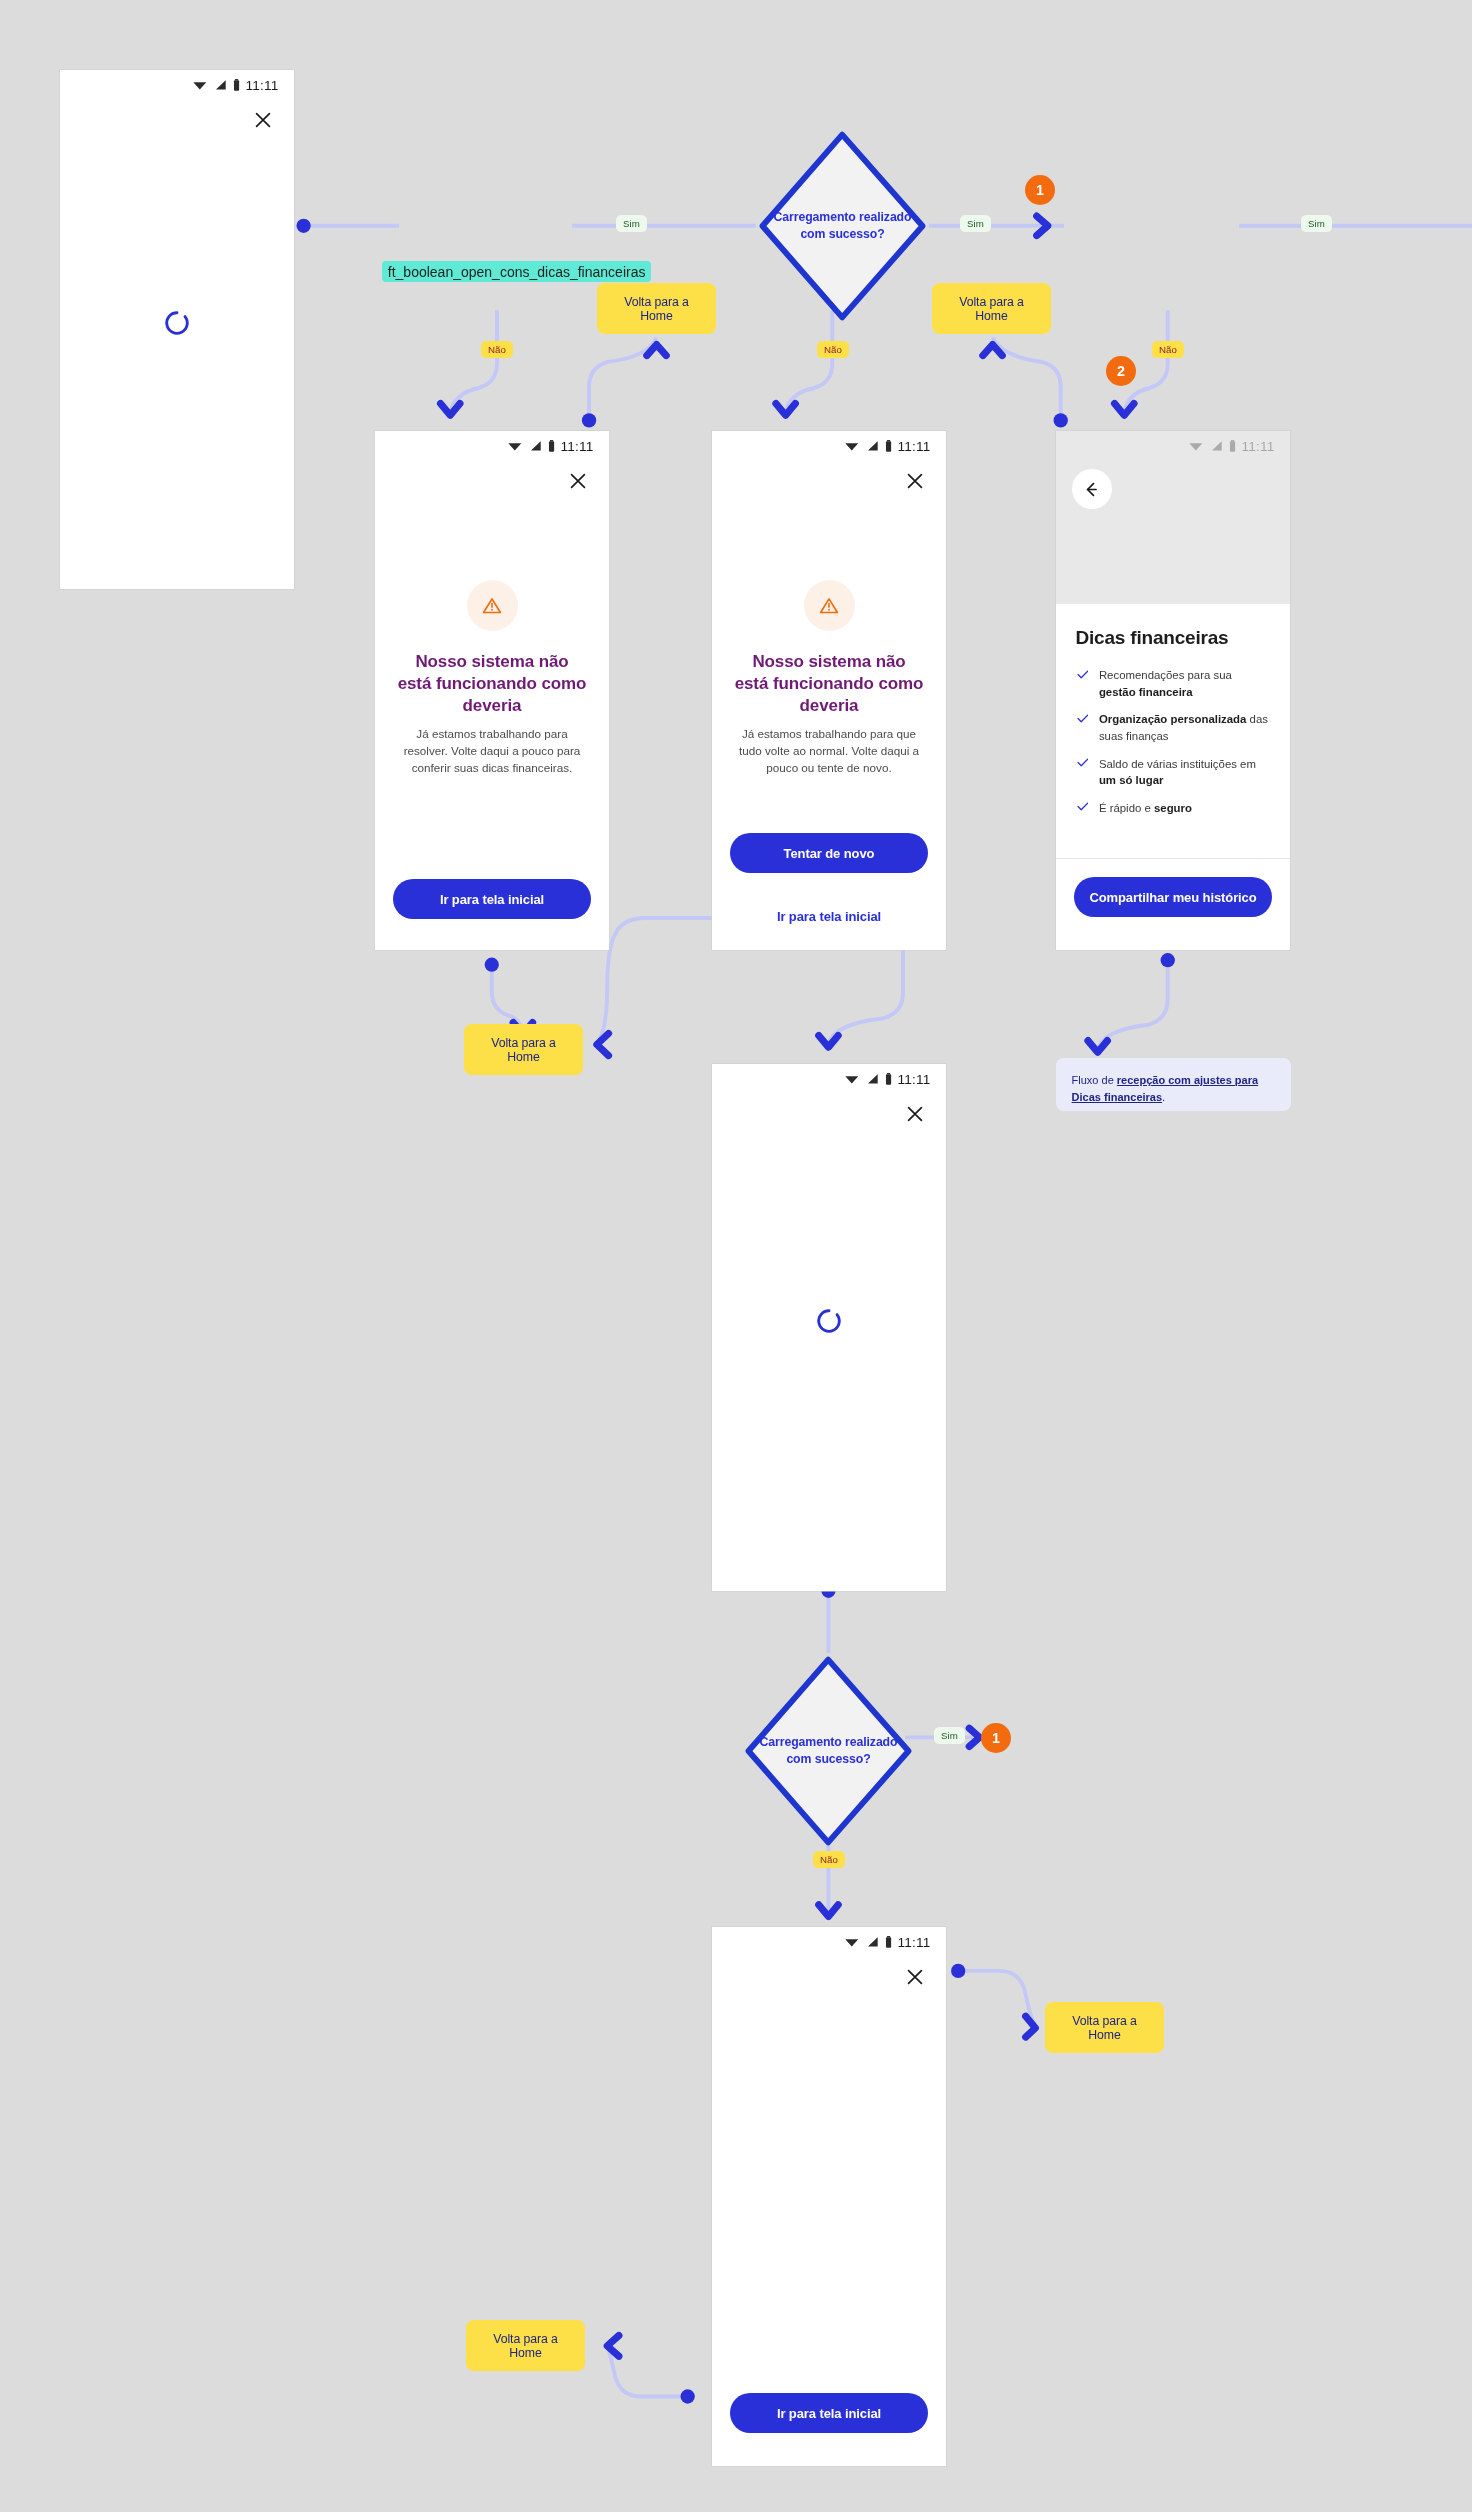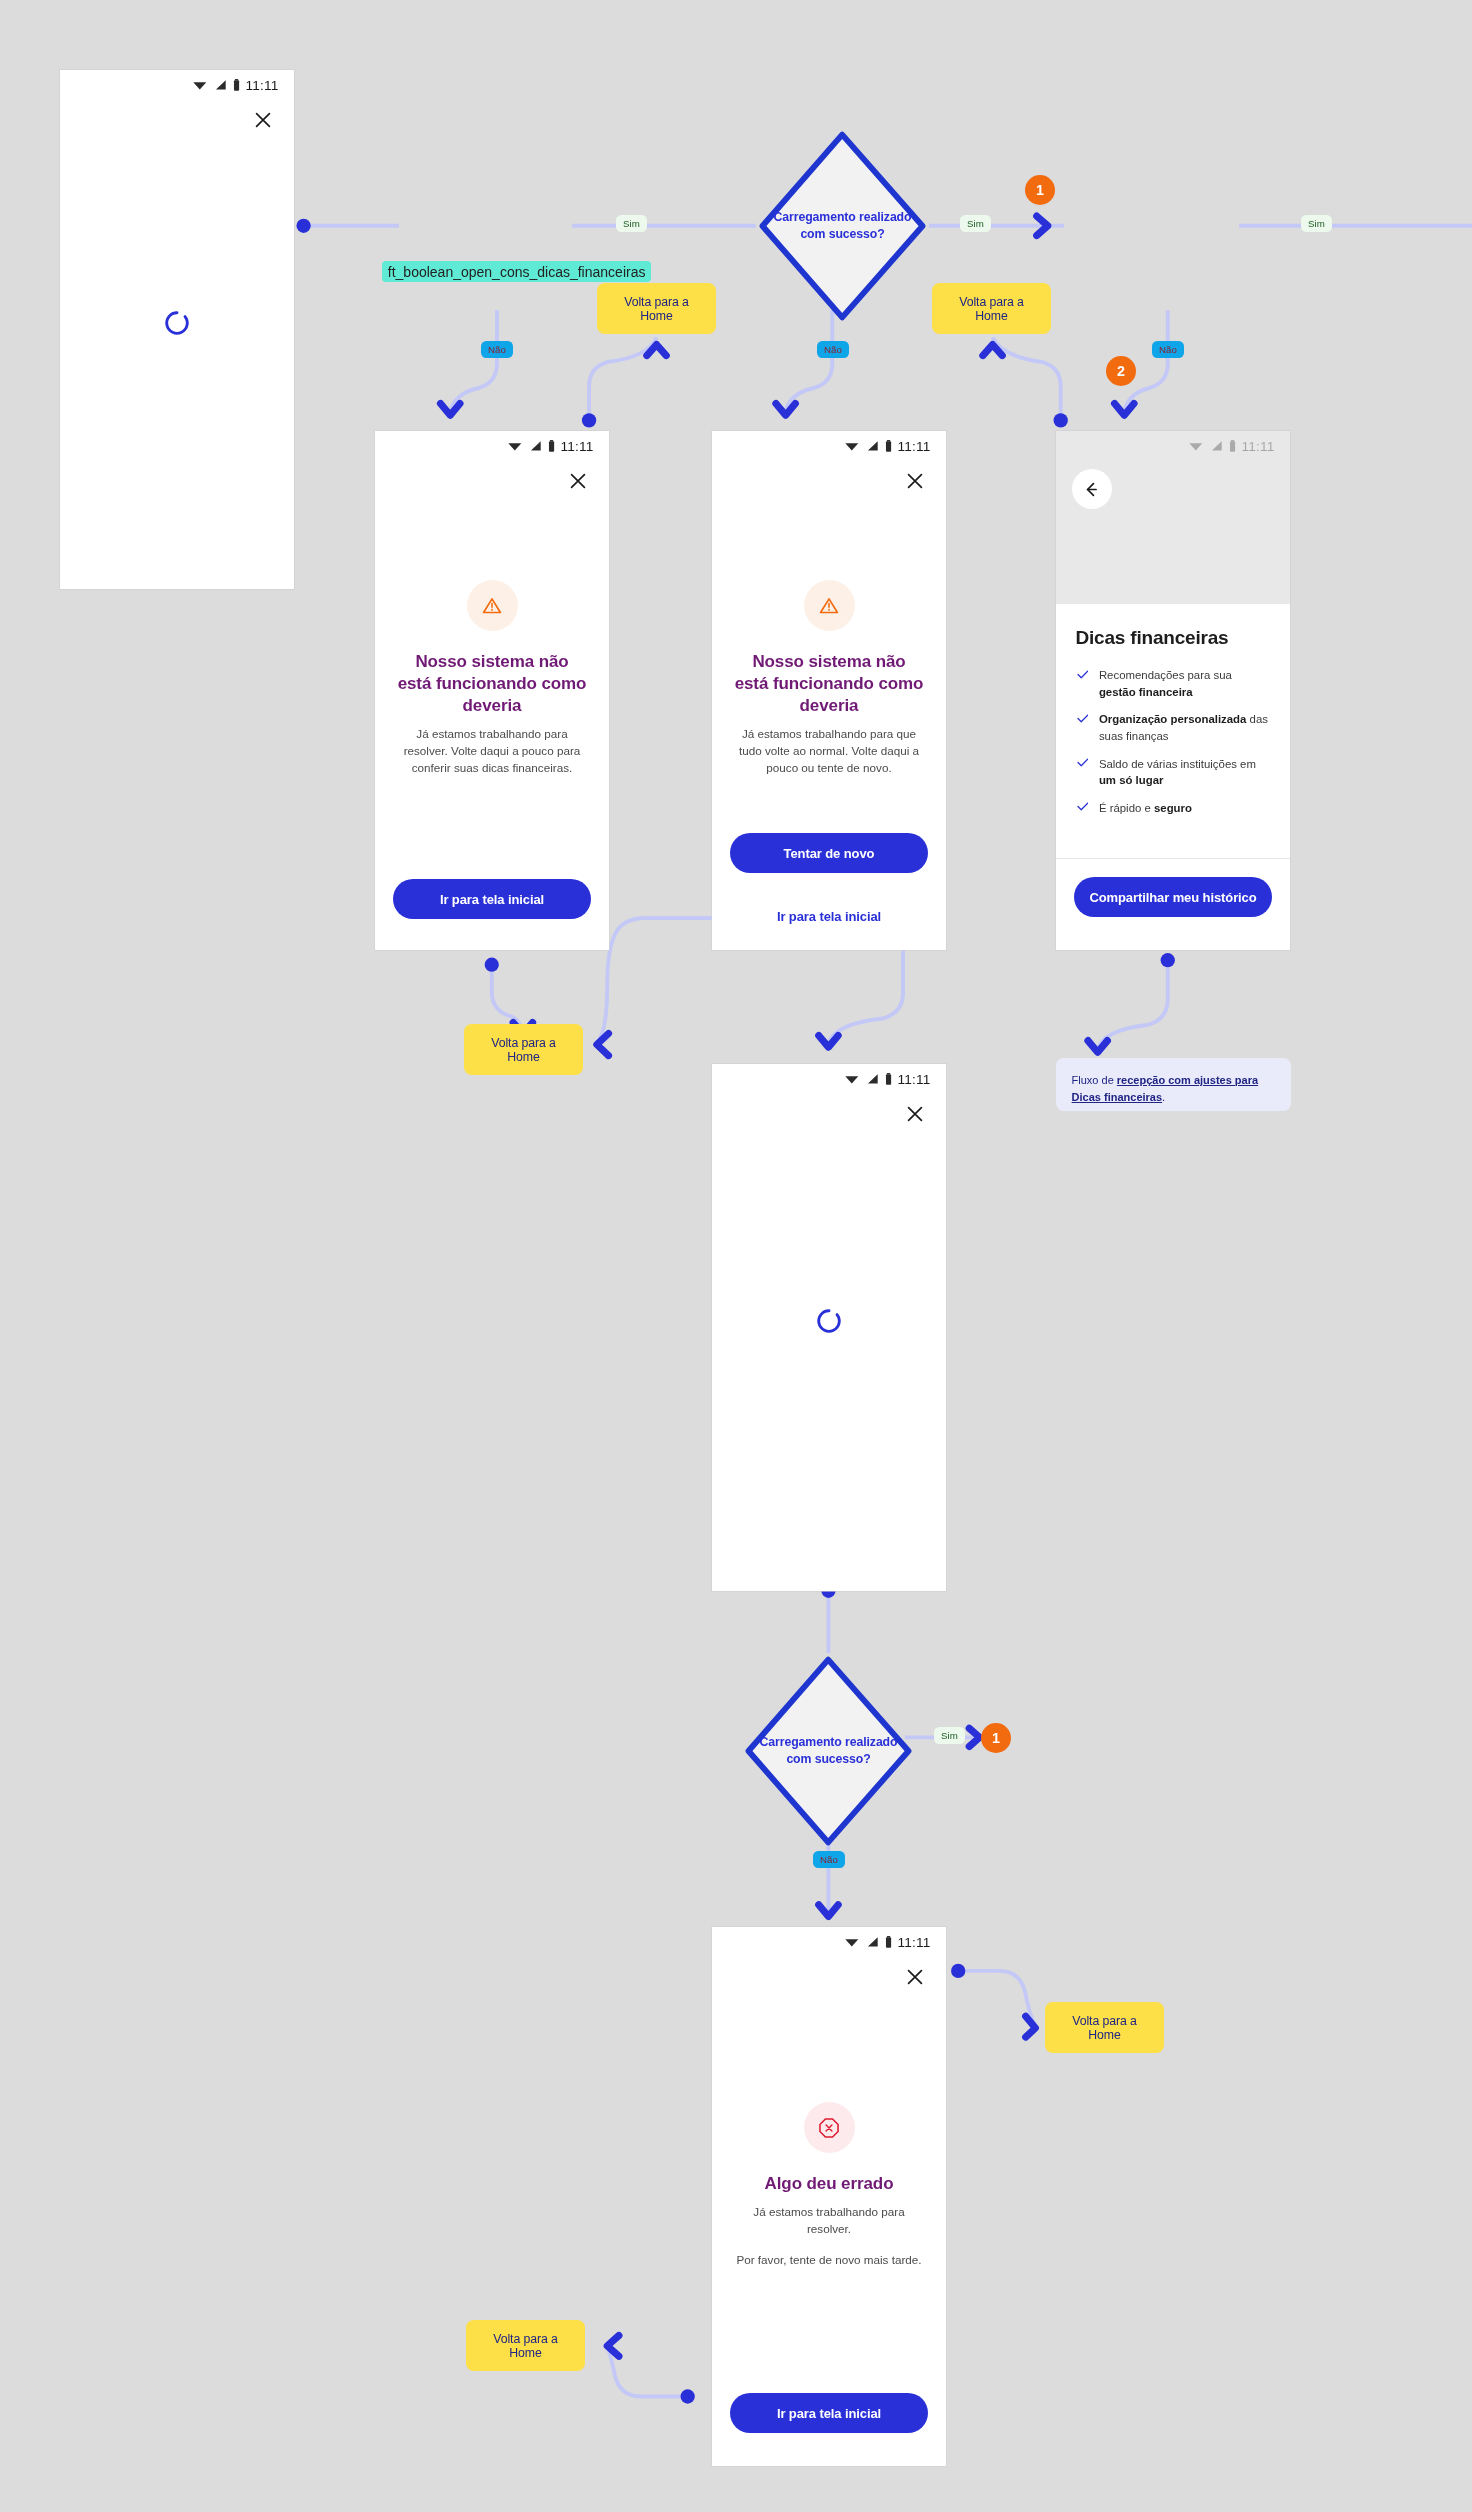--- a/index.html
+++ b/index.html
@@ -96,21 +96,21 @@
     position:absolute;background:#eaebfa;border-radius:7.8px;
     color:#1f2485;font-size:11px;line-height:1.5;padding:14.3px 15.6px;
     box-sizing:border-box;
   }
   .notebox u{font-weight:bold;}
   .edgelabel{
     position:absolute;border-radius:5.2px;font-size:9.7px;padding:3.2px 7.1px;
     box-sizing:border-box;white-space:nowrap;
   }
   .edgelabel.sim{background:#edf9ed;color:#1e5c26;}
-  .edgelabel.nao{background:#0ea5e9;color:#8e1f2c;}
+  .edgelabel.nao{background:#fde047;color:#8e1f2c;}
   .codelabel{
     position:absolute;background:#5eead4;border-radius:3.9px;font-size:14px;
     color:#222;padding:2.6px 5.8px;white-space:nowrap;
   }
   .badge{
     position:absolute;width:30px;height:30px;border-radius:50%;
     background:#f26b0f;color:#fff;font-weight:bold;font-size:14.3px;
     display:flex;align-items:center;justify-content:center;
   }
   svg.wires{position:absolute;left:0;top:0;width:1472px;height:2512px;pointer-events:none;}
@@ -424,30 +424,17 @@
           <rect x="3" y="0" width="5" height="2" fill="#2b2b2b"></rect>
           <rect x="1.5" y="2" width="8" height="16" rx="1.5" fill="#2b2b2b"></rect>
         </svg>
       <span class="sb-time">11:11</span>
     </div>
     <div class="closebtn">
       <svg width="18" height="18" viewBox="0 0 28 28">
           <path d="M4 4 L24 24 M24 4 L4 24" stroke="#1b1b1b" stroke-width="2.6" stroke-linecap="round"></path>
         </svg>
     </div>
-    <div class="err-wrap" style="top:175px;">
-      <div class="halo err">
-        <svg width="22" height="22" viewBox="0 0 34 34">
-            <polygon points="11.5,3 22.5,3 31,11.5 31,22.5 22.5,31 11.5,31 3,22.5 3,11.5" fill="none" stroke="#e01b30" stroke-width="2.4" stroke-linejoin="round"></polygon>
-            <path d="M12.5 12.5 L21.5 21.5 M21.5 12.5 L12.5 21.5" stroke="#e01b30" stroke-width="2.2" stroke-linecap="round"></path>
-          </svg>
-      </div>
-      <div class="err-title">Algo deu errado</div>
-      <div class="err-body">
-        <p>Já estamos trabalhando para resolver.</p>
-        <p>Por favor, tente de novo mais tarde.</p>
-      </div>
-    </div>
     <div class="btn-primary" style="top:466px;">Ir para tela inicial</div>
   </div>
 
 </div>
 
 
 </body></html>

